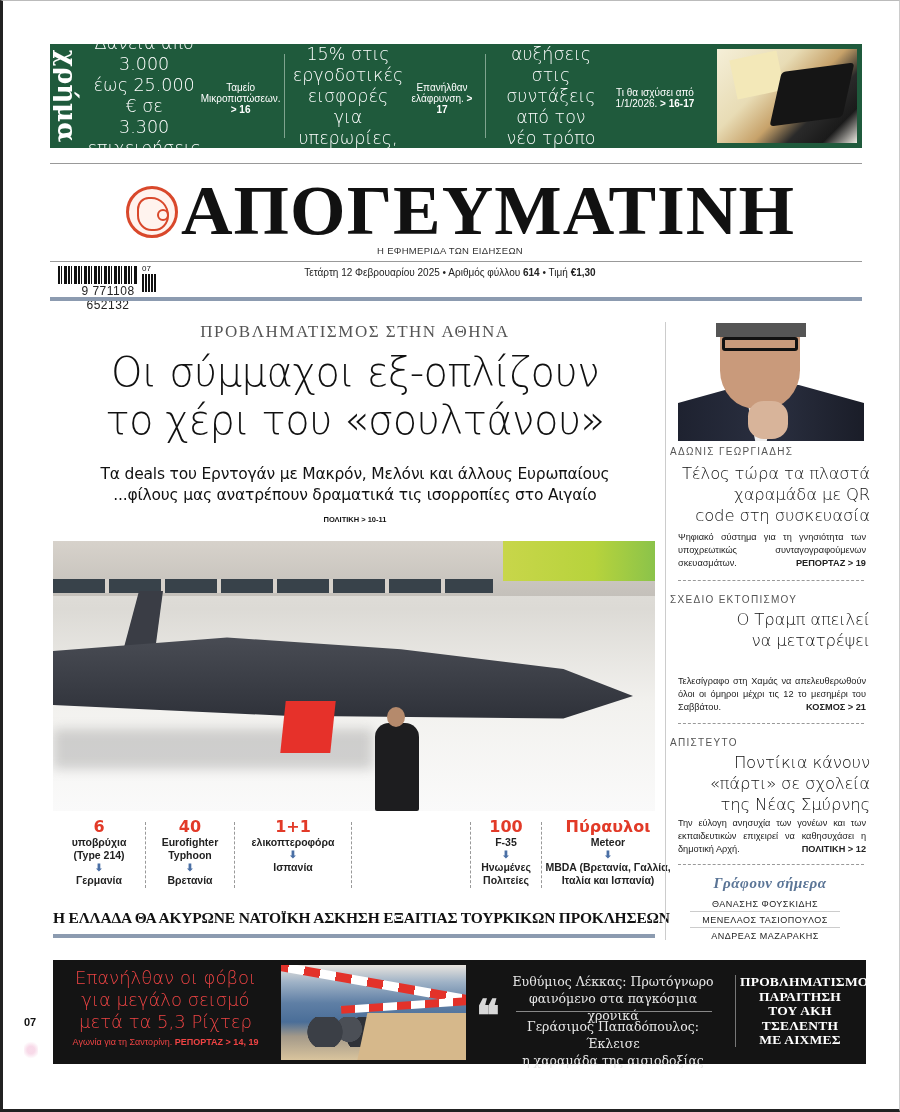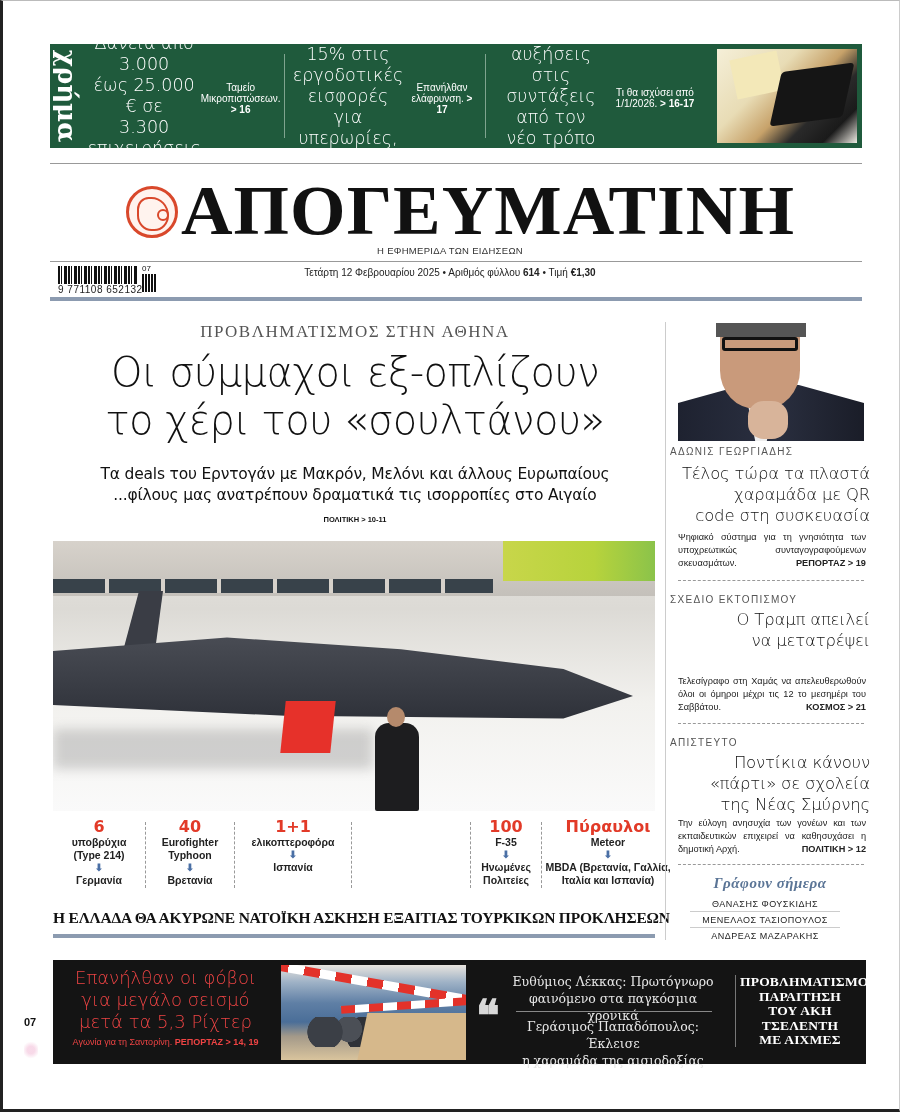--- a/index.html
+++ b/index.html
@@ -24,21 +24,21 @@
   
   .rule { position: absolute; left: 50px; width: 812px; height: 1px; background: #999; }
   .masthead-logo { position: absolute; left: 126px; top: 186px; width: 52px; height: 52px; border: 3px solid #d9482b; border-radius: 50%; background: #fff3ee; }
   .masthead-logo::before { content: ""; position: absolute; left: 8px; top: 8px; width: 28px; height: 30px; border: 2px solid #d9482b; border-radius: 40% 60% 50% 50%; }
   .masthead-logo::after { content: ""; position: absolute; right: 6px; top: 20px; width: 8px; height: 8px; border: 2px solid #d9482b; border-radius: 50%; }
   .masthead-title { position: absolute; left: 183px; top: 171px; width: 610px; text-align: center; font-family: "Liberation Serif", serif; font-weight: bold; font-size: 70px; letter-spacing: 1px; transform: scaleX(1.02); line-height: 80px; }
   .masthead-tagline { position: absolute; left: 0; width: 900px; top: 245px; text-align: center; font-size: 9.5px; color: #333; letter-spacing: 0.3px; }
   .barcode { position: absolute; left: 58px; top: 266px; width: 100px; height: 26px; }
   .barcode .bars { width: 80px; height: 18px; background: repeating-linear-gradient(90deg, #111 0 2px, #fff 2px 3px, #111 3px 4px, #fff 4px 6px, #111 6px 9px, #fff 9px 10px); }
   .barcode .bars2 { position: absolute; left: 84px; top: 8px; width: 14px; height: 18px; background: repeating-linear-gradient(90deg, #111 0 2px, #fff 2px 3px); }
-  .barcode .num { font-size: 10px; letter-spacing: 0.5px; color: #222; margin-top: 0px; }
+  .barcode .num { font-size: 12px; letter-spacing: 0.5px; color: #222; margin-top: 0px; text-align: center; }
   .barcode .addon { position: absolute; left: 84px; top: -2px; font-size: 8px; }
   .dateline { position: absolute; left: 0; width: 900px; top: 267px; text-align: center; font-size: 10px; color: #222; }
   .dateline b { font-weight: bold; }
   .blue-rule { position: absolute; left: 50px; top: 297px; width: 812px; height: 4px; background: #8c9bb0; }
 
   
   .kicker { position: absolute; left: 50px; width: 610px; top: 322px; text-align: center; font-family: "Liberation Serif", serif; font-size: 17px; color: #555; letter-spacing: 1.5px; }
   .lead-headline { position: absolute; left: 50px; width: 610px; top: 348px; text-align: center; font-family: "DejaVu Sans", sans-serif; font-weight: 300; font-size: 40px; line-height: 48px; letter-spacing: -0.5px; }
   .lead-sub { position: absolute; left: 50px; width: 610px; top: 464px; text-align: center; font-family: "DejaVu Sans", sans-serif; font-size: 15.5px; line-height: 21px; letter-spacing: -0.2px; }
   .lead-ref { position: absolute; left: 50px; width: 610px; top: 515px; text-align: center; font-size: 7.5px; font-weight: bold; }

